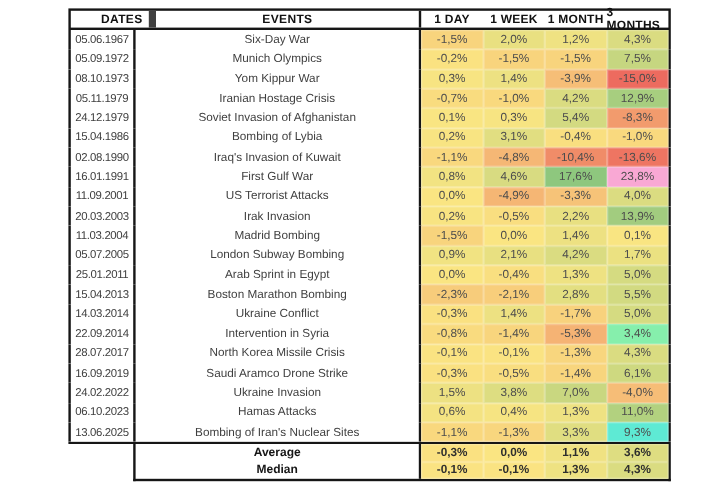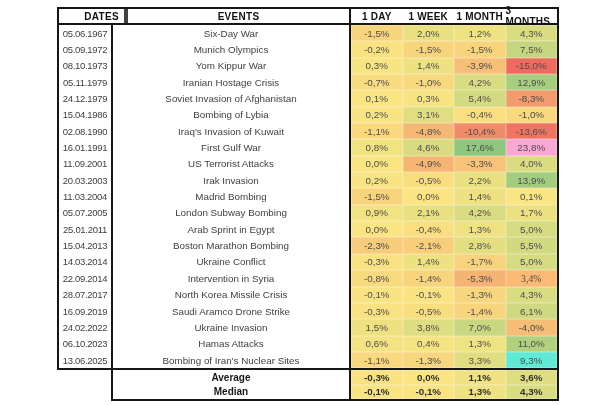--- a/index.html
+++ b/index.html
@@ -8,21 +8,21 @@
          font-family: "Liberation Sans", sans-serif; }
 
   .tbl { position: absolute; left: 57px; top: 7px; }
 
   .c { display: flex; align-items: center; justify-content: center; }
 
   
   .hrow { display: flex; width: 502px; height: 18px; border: 2px solid #161616; background: #fff; }
   .th   { font-weight: bold; font-size: 10px; color: #111; letter-spacing: 0.3px; }
   .date  { width: 52px; margin-left: 20px; }
-  .event { width: 261px; border-left: 4px solid #404040; border-right: 2px solid #161616; }
+  .event { width: 261px; border-left: 6px solid #404040; border-right: 2px solid #161616; }
   .vals  { width: 206px; display: flex; }
   .pth  { width: 51.5px; display: flex; align-items: center; justify-content: center;
           font-weight: bold; font-size: 10px; color: #111; letter-spacing: 0.2px; }
 
   
   #tbody { width: 502px; border-bottom: 2px solid #161616; }
   .row  { display: flex; width: 502px; height: 16.35px;
           border-left: 2px solid #161616; border-right: 2px solid #161616; background: #fff; }
   .dcell { width: 52px; font-size: 9.5px; color: #3f3f3f; letter-spacing: -0.3px; }
   .ecell { width: 240px; border-left: 2px solid #161616; border-right: 2px solid #161616;
@@ -204,21 +204,21 @@
           <div class="c vcell" style="background: rgb(213, 219, 129);">5,0%</div>
         </div>
       </div>
       <div class="row">
         <div class="c dcell">22.09.2014</div>
         <div class="c ecell">Intervention in Syria</div>
         <div class="vals">
           <div class="c vcell" style="background: rgb(249, 219, 127);">-0,8%</div>
           <div class="c vcell" style="background: rgb(248, 213, 125);">-1,4%</div>
           <div class="c vcell" style="background: rgb(245, 179, 116);">-5,3%</div>
-          <div class="c vcell" style="background: #fdba74; font-family: Liberation Serif, serif;">3,4%</div>
+          <div class="c vcell" style="background: #86efac;">3,4%</div>
         </div>
       </div>
       <div class="row">
         <div class="c dcell">28.07.2017</div>
         <div class="c ecell">North Korea Missile Crisis</div>
         <div class="vals">
           <div class="c vcell" style="background: rgb(250, 227, 130);">-0,1%</div>
           <div class="c vcell" style="background: rgb(250, 227, 130);">-0,1%</div>
           <div class="c vcell" style="background: rgb(248, 214, 126);">-1,3%</div>
           <div class="c vcell" style="background: rgb(218, 220, 129);">4,3%</div>

